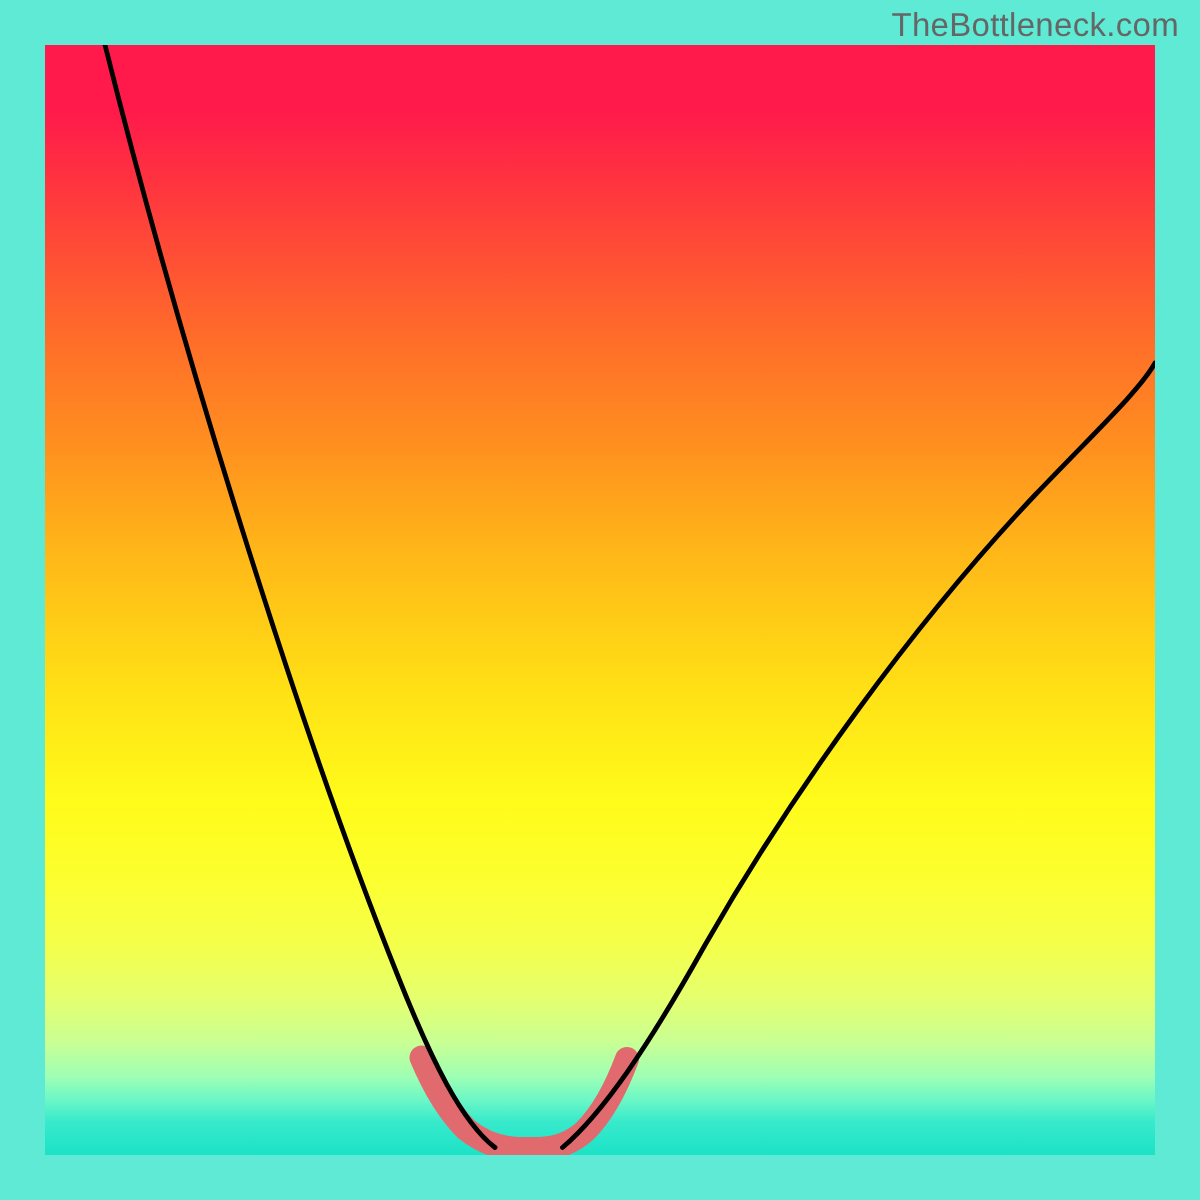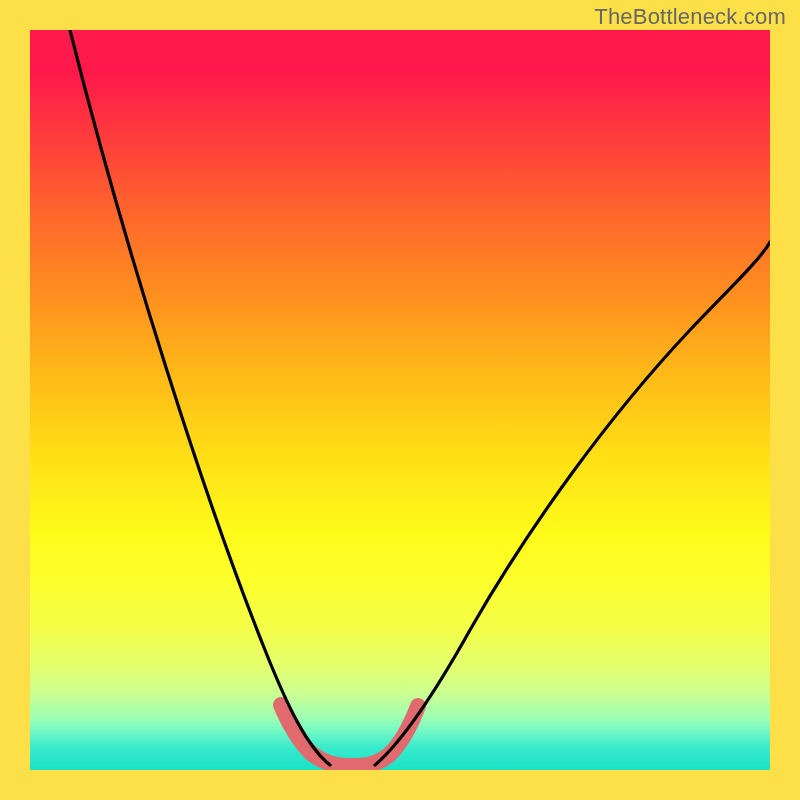--- a/index.html
+++ b/index.html
@@ -10,21 +10,21 @@
     background: #000;
     overflow: hidden;
     font-family: Arial, Helvetica, sans-serif;
   }
   .frame {
     position: absolute;
     left: 0;
     top: 0;
     width: 800px;
     height: 800px;
-    background: #fde047;
+    background: #5eead4;
   }
   .watermark {
     position: absolute;
     top: 4px;
     right: 14px;
     color: #666;
     font-size: 22px;
     font-weight: 500;
     letter-spacing: 0.2px;
     user-select: none;

